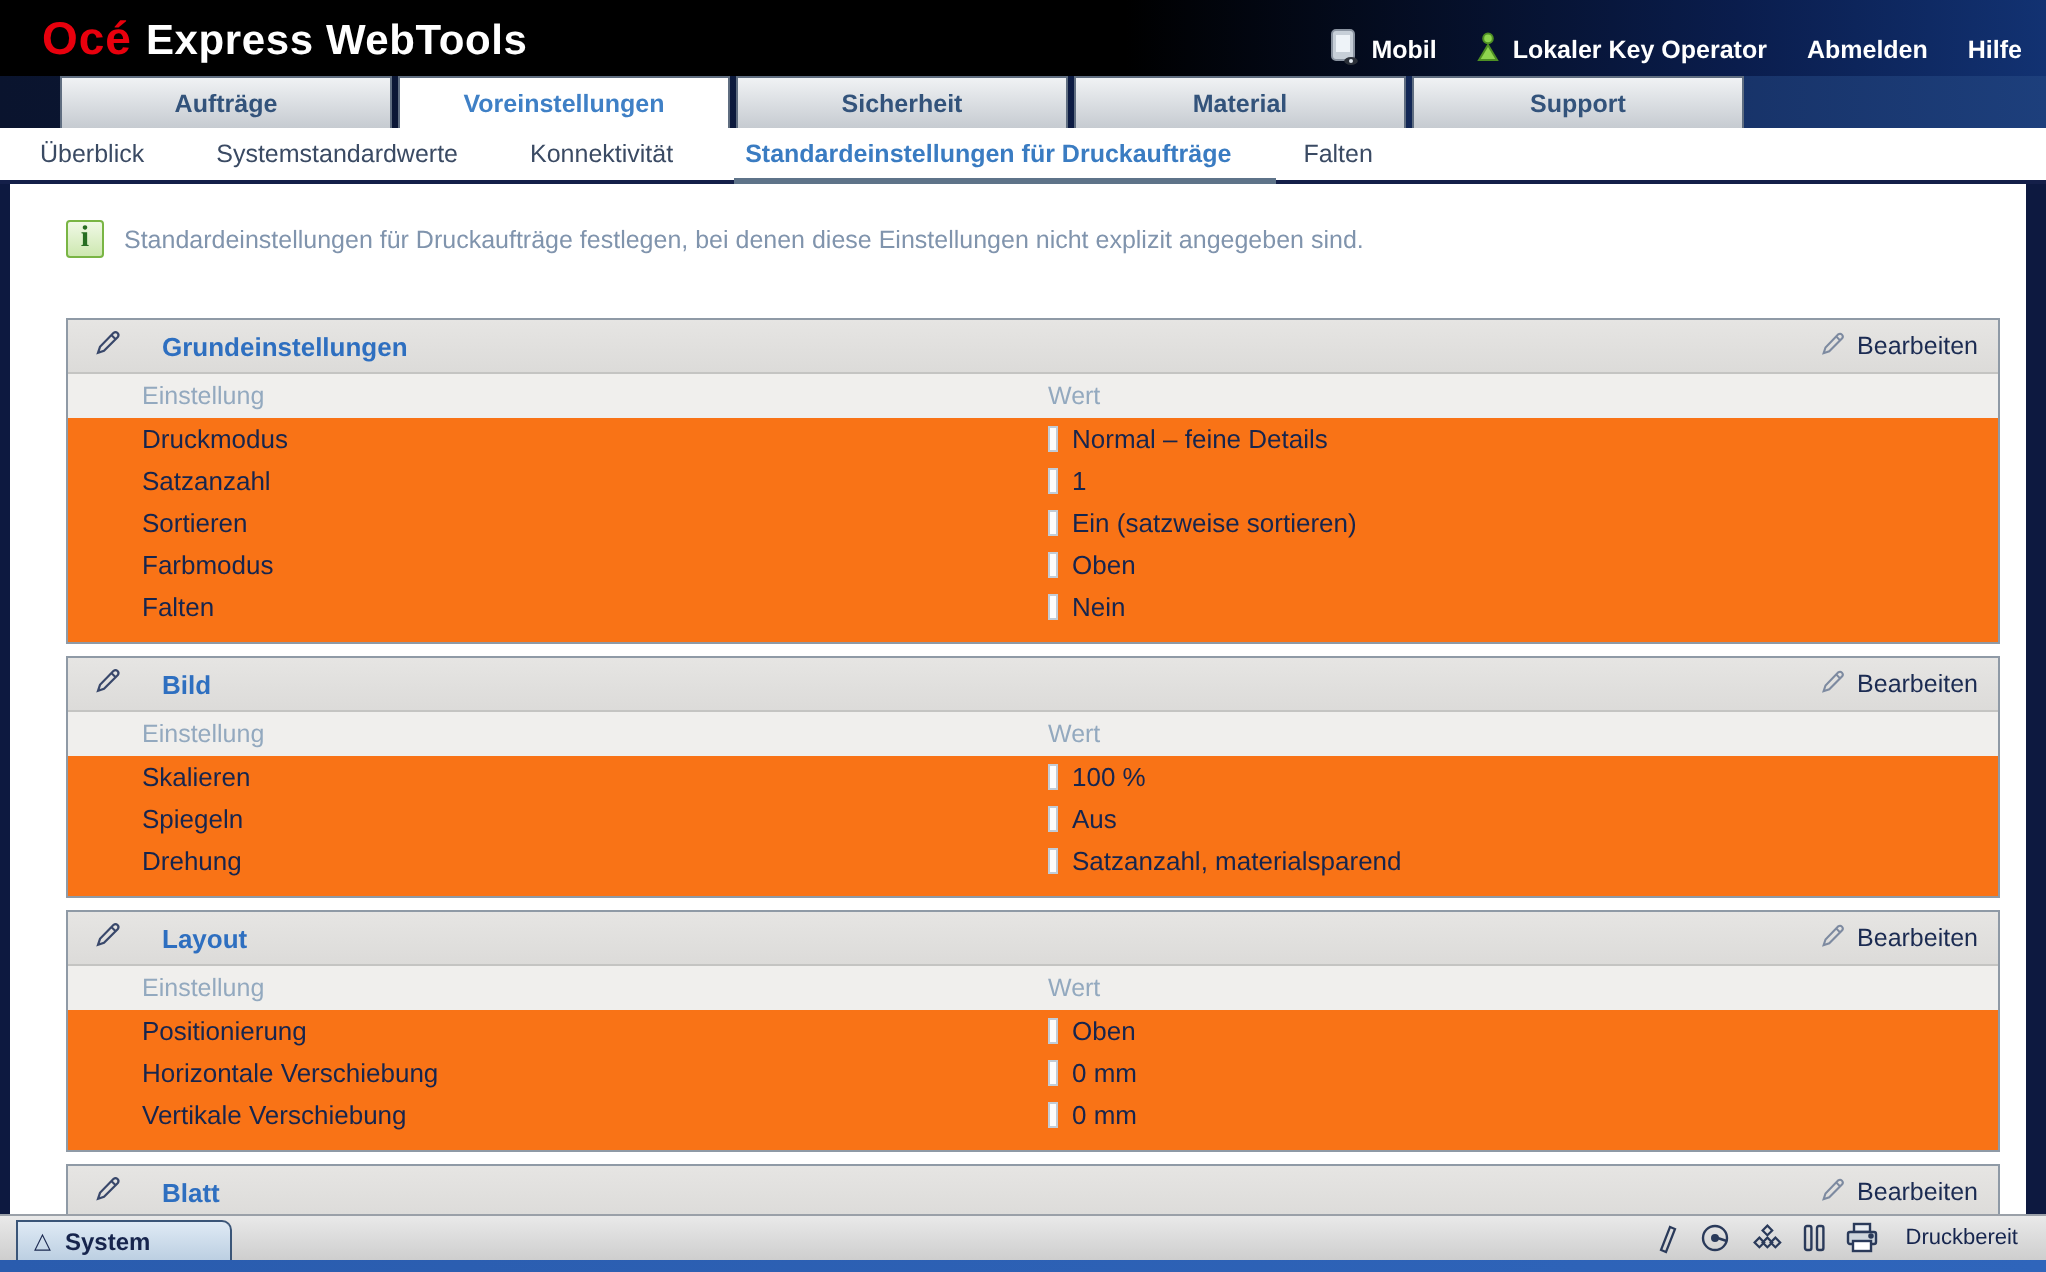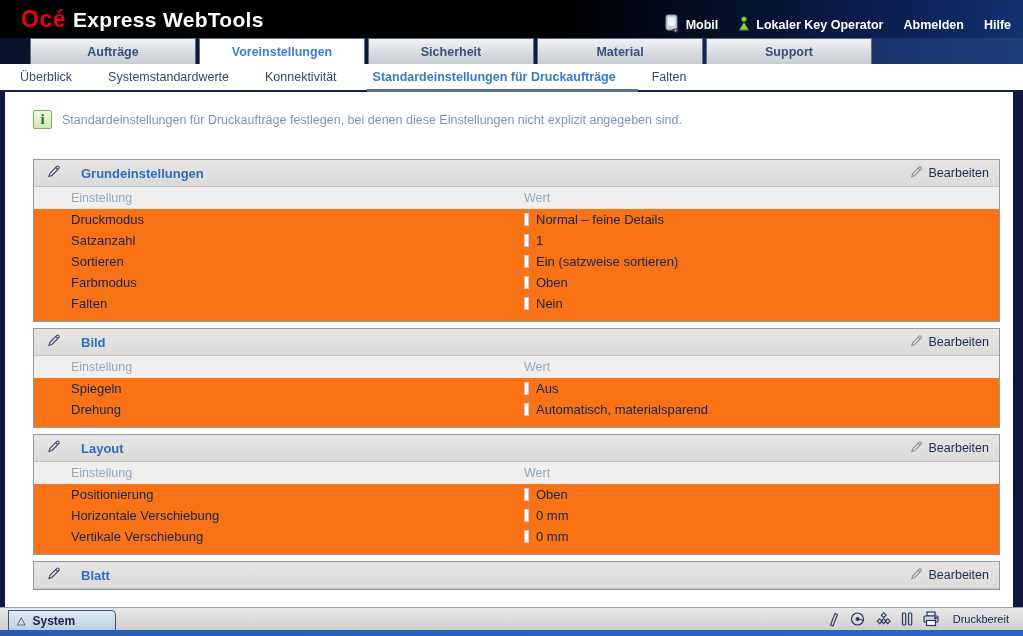--- a/index.html
+++ b/index.html
@@ -234,34 +234,41 @@
         </span>
         <span class="edit-label">Bearbeiten</span>
       </span>
     </div>
     <div class="sec-body">
       <div class="colhead">
         <span class="col-set">Einstellung</span>
         <span class="col-val">Wert</span>
       </div>
       <div class="sec-rows">
+  <div class="row">
+    <span class="setting">Skalieren</span>
+    <span class="value-cell">
+      <span class="val-box"></span>
+      <span class="value-text">100 %</span>
+    </span>
+  </div>
 
   <div class="row">
     <span class="setting">Spiegeln</span>
     <span class="value-cell">
       <span class="val-box"></span>
       <span class="value-text">Aus</span>
     </span>
   </div>
 
   <div class="row">
     <span class="setting">Drehung</span>
     <span class="value-cell">
       <span class="val-box"></span>
-      <span class="value-text">Automatisch, materialsparend</span>
+      <span class="value-text">Satzanzahl, materialsparend</span>
     </span>
   </div>
 </div>
     </div>
   </div>
 
   <div class="section">
     <div class="sec-head">
       <span class="sec-pencil">
         <svg width="16" height="16" viewBox="0 0 16 16" fill="none" stroke="#39486b" stroke-width="1.1">

